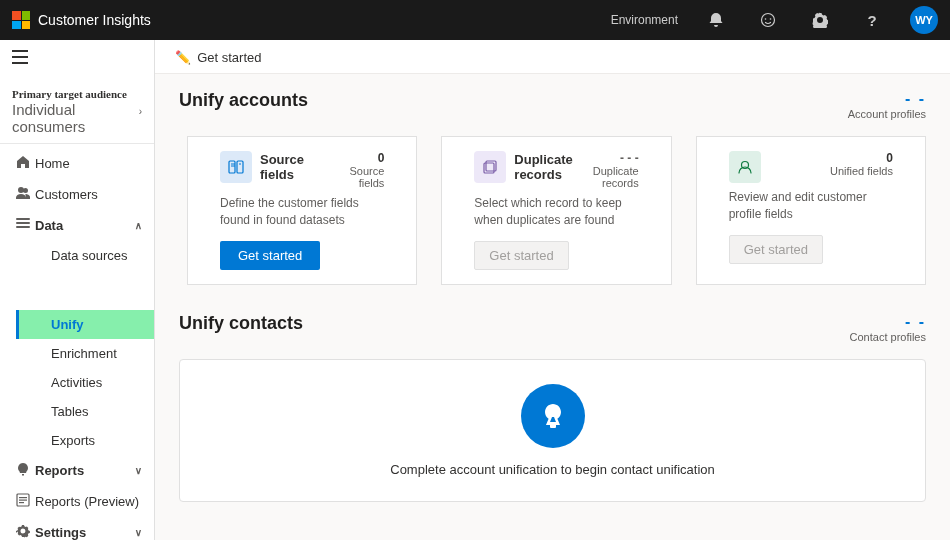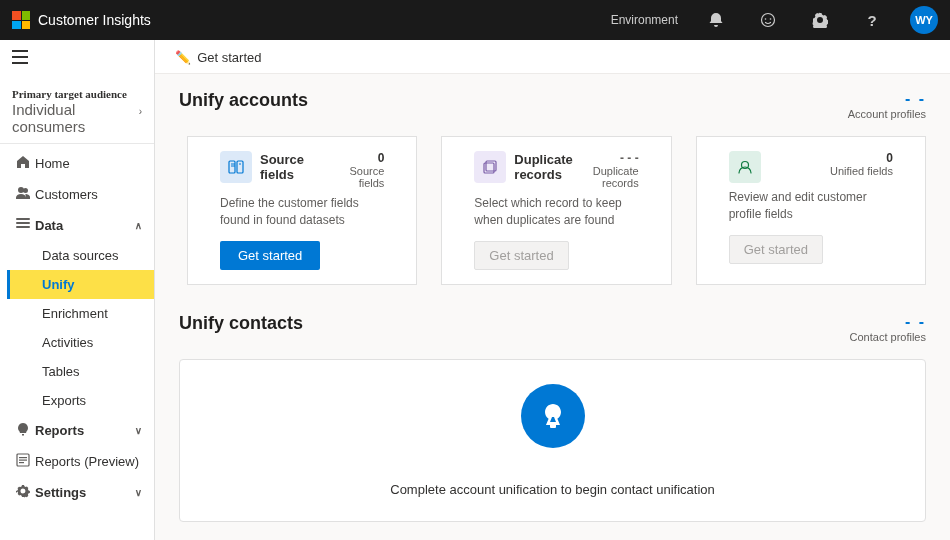--- a/index.html
+++ b/index.html
@@ -51,21 +51,21 @@
     .sidebar-item {
       display: flex;
       align-items: center;
       padding: 7px 12px;
       cursor: pointer;
       color: #323130;
       font-size: 13px;
       gap: 4px;
       border-left: 3px solid transparent;
     }
-    .sidebar-item.active { border-left-color: #0078d4; background: #fde047; color: #0078d4; font-weight: 600; }
+    .sidebar-item.active { border-left-color: #0078d4; background: #86efac; color: #0078d4; font-weight: 600; margin-top: 40px; }
     .sidebar-item.section-header { display: flex; justify-content: space-between; font-weight: 600; }
     .sidebar-icon { font-size: 14px; width: 16px; text-align: center; flex-shrink: 0; }
     .sidebar-label { flex: 1; }
     .sidebar-caret { font-size: 10px; color: #605e5c; }
     .sidebar-hamburger { padding: 10px 12px; cursor: pointer; color: #323130; }
 
     
     .content {
       flex: 1;
       overflow-y: auto;
@@ -152,21 +152,20 @@
     .contacts-empty {
       display: flex;
       flex-direction: column;
       align-items: center;
       justify-content: center;
       padding: 24px 16px;
       background: #fff;
       border: 1px solid #e0e0e0;
       border-radius: 4px;
       min-height: 140px;
-      gap: 20px;
     }
     .contacts-icon {
       width: 64px; height: 64px;
       background: #0078d4;
       border-radius: 50%;
       display: flex; align-items: center; justify-content: center;
       margin-bottom: 14px;
       font-size: 28px;
       color: #fff;
     }
@@ -267,21 +266,21 @@
           <svg width="14" height="14" viewBox="0 0 14 14" fill="#605e5c">
               <rect x="0" y="9" width="14" height="2" rx="1"></rect>
               <rect x="0" y="5" width="14" height="2" rx="1"></rect>
               <rect x="0" y="1" width="14" height="2" rx="1"></rect>
             </svg>
         </span>
         <span class="sidebar-label">Data</span>
         <span class="sidebar-caret">∧</span>
       </div>
 
-      <div style="padding-left:7px;">
+      <div style="padding-left:16px;">
         <div class="sidebar-item" style="padding-left:32px;">
           <span class="sidebar-label">Data sources</span>
         </div>
         <div class="sidebar-item active" style="padding-left:32px;">
           <span class="sidebar-label">Unify</span>
         </div>
         <div class="sidebar-item" style="padding-left:32px;">
           <span class="sidebar-label">Enrichment</span>
         </div>
         <div class="sidebar-item" style="padding-left:32px;">

